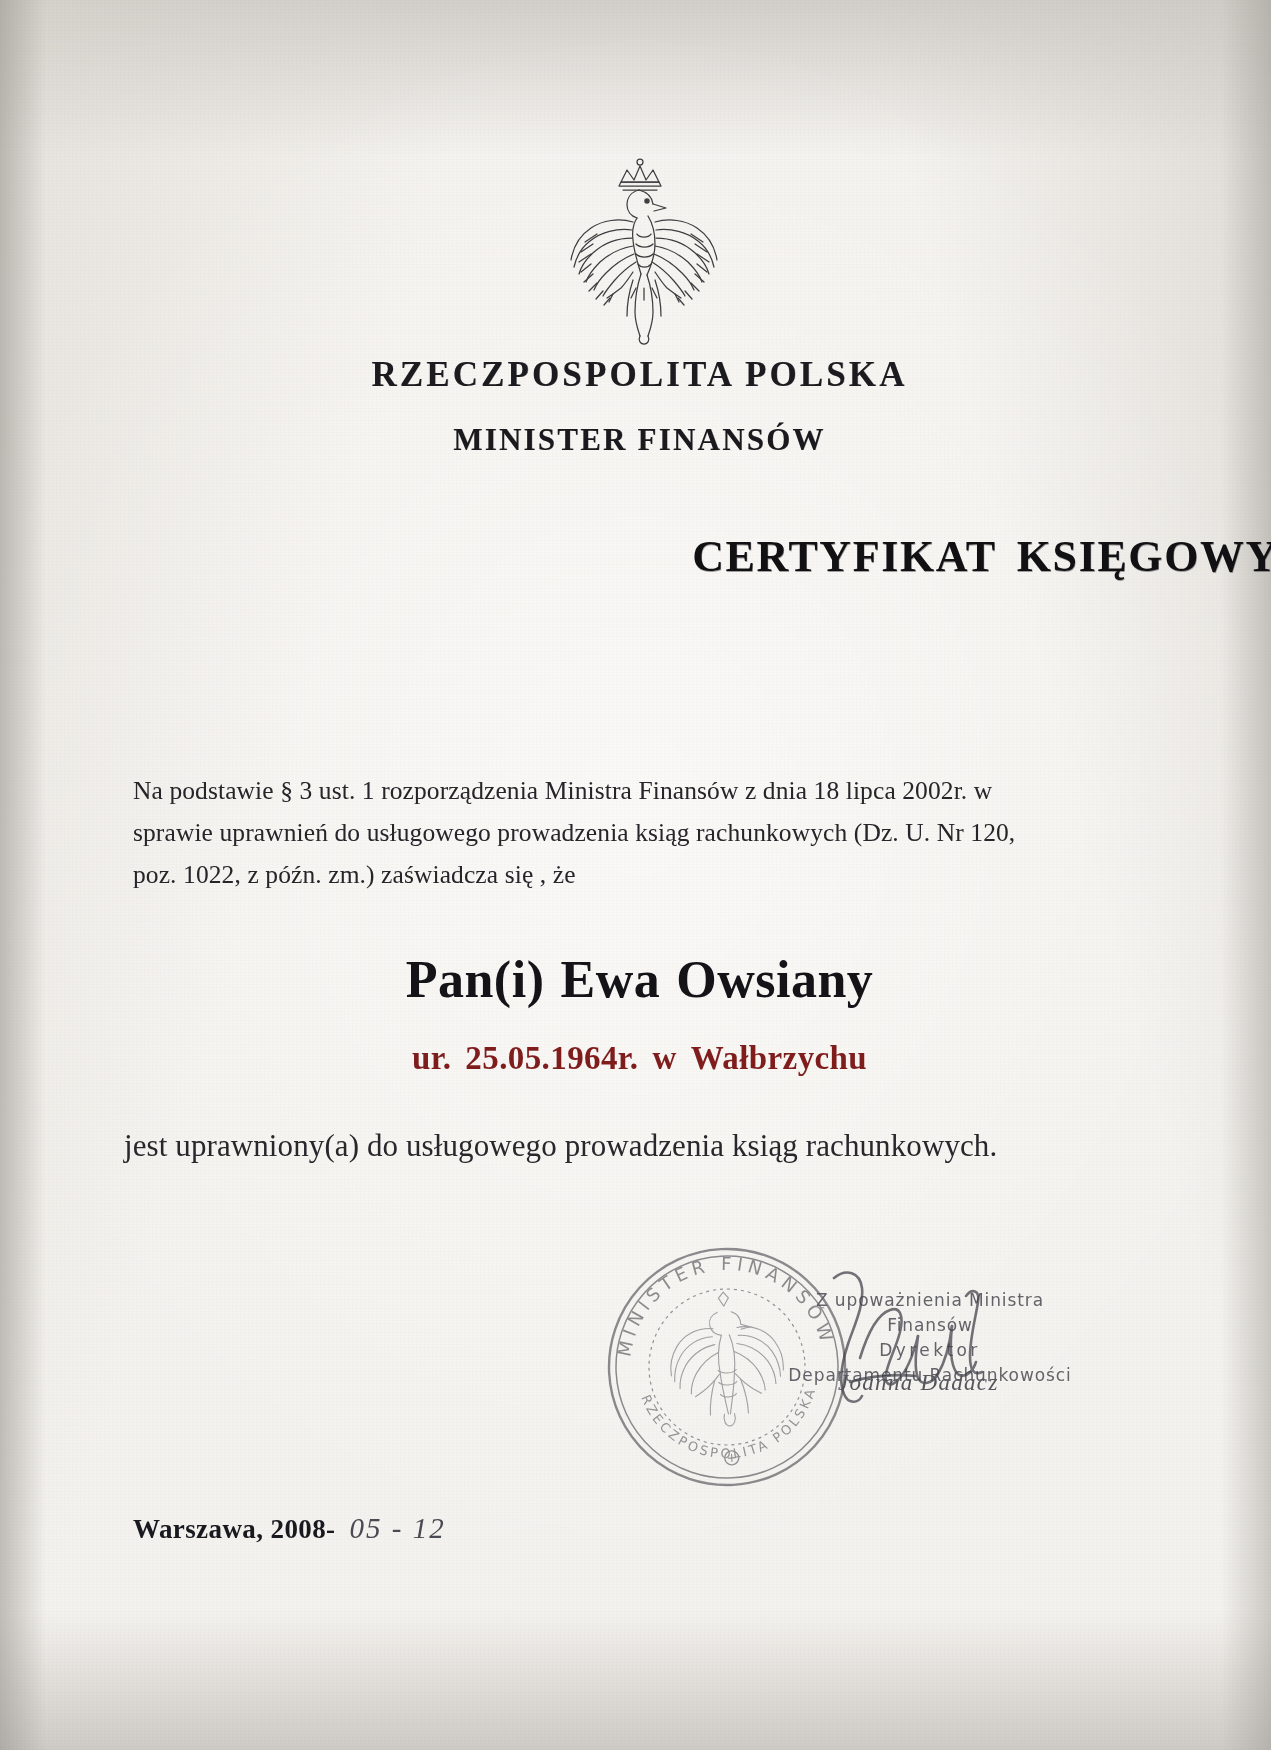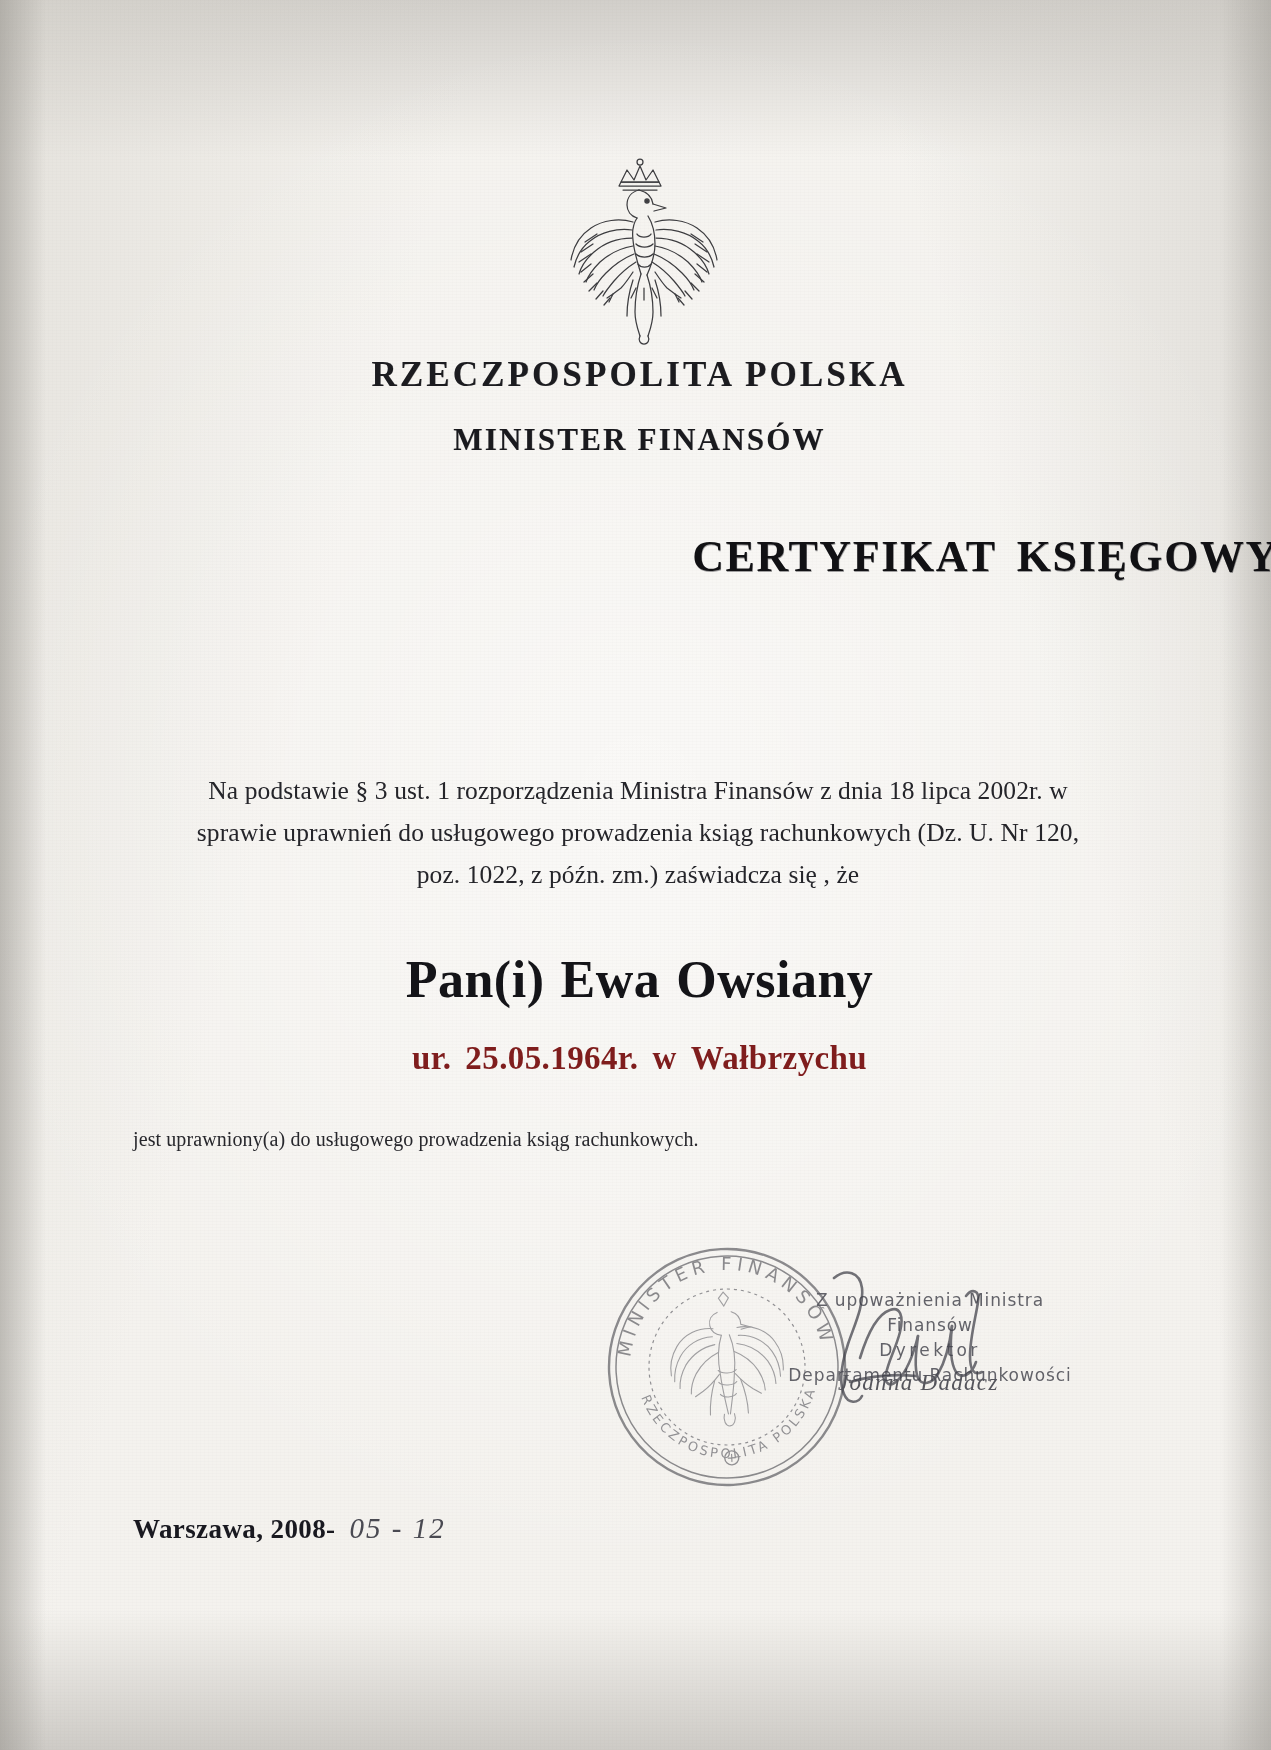--- a/index.html
+++ b/index.html
@@ -123,21 +123,21 @@
   .body-para {
     position: absolute;
     top: 770px;
     left: 133px;
     width: 1010px;
     font-size: 25.5px;
     line-height: 42px;
     color: #25252a;
     letter-spacing: 0.1px;
   }
-  .body-para .pline { display: block; white-space: nowrap; text-align: center; }
+  .body-para .pline { display: block; white-space: nowrap; }
 
   
   .name-line {
     position: absolute;
     top: 950px;
     left: 0;
     width: 100%;
     text-align: center;
     font-size: 52px;
     font-weight: 700;
@@ -154,22 +154,22 @@
     font-size: 33px;
     font-weight: 700;
     letter-spacing: 0.4px;
     color: #7f1d1d;
   }
   .birth-line .sp { display: inline-block; width: 14px; }
 
   .auth-line {
     position: absolute;
     top: 1128px;
-    left: 133px;
-    font-size: 20px;
+    left: 124px;
+    font-size: 31px;
     color: #27272c;
     letter-spacing: 0.1px;
     white-space: nowrap;
   }
 
   
   .stamp {
     position: absolute;
     left: 600px;
     top: 1240px;

